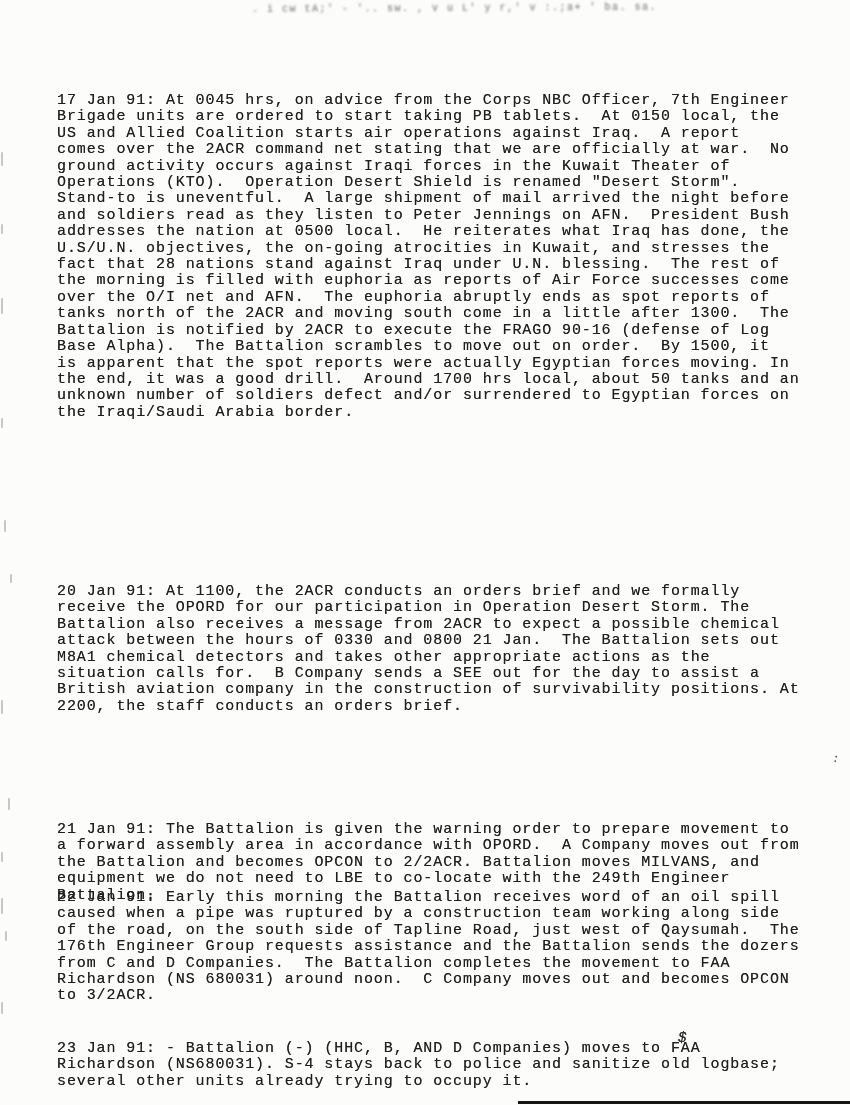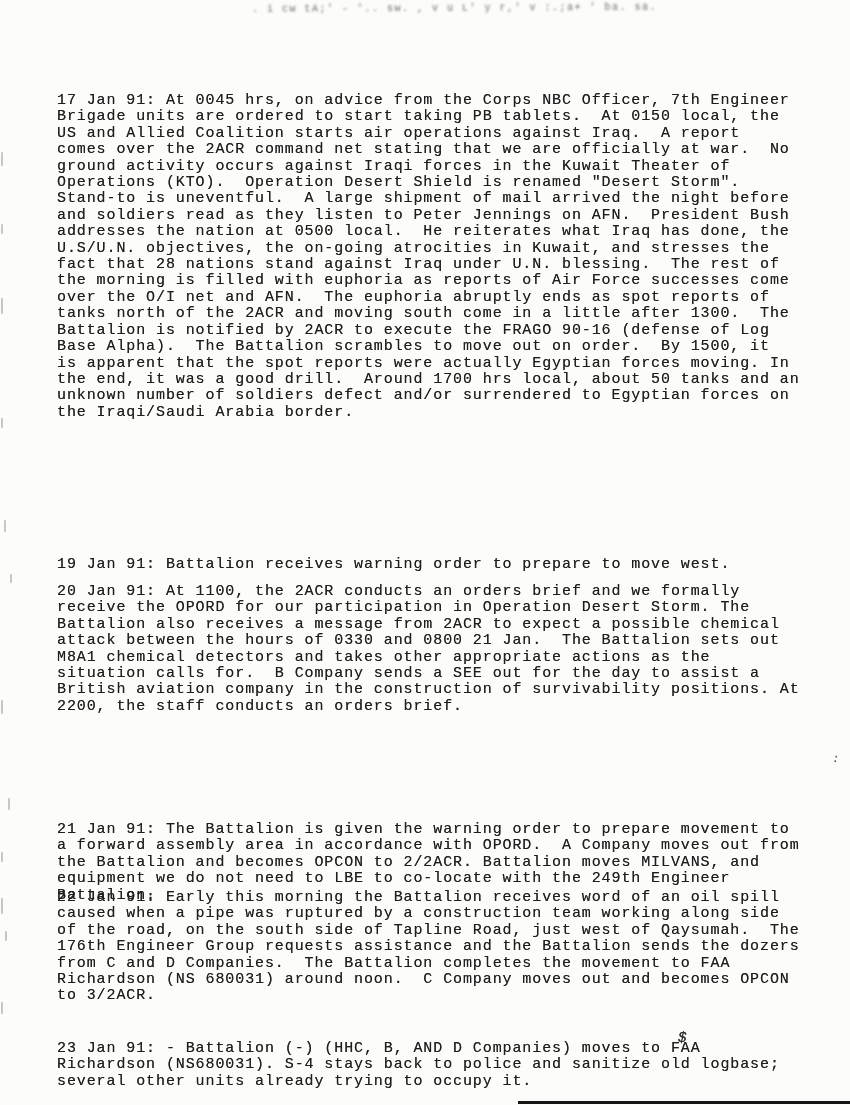--- a/index.html
+++ b/index.html
@@ -108,21 +108,20 @@
 over the O/I net and AFN.  The euphoria abruptly ends as spot reports of
 tanks north of the 2ACR and moving south come in a little after 1300.  The
 Battalion is notified by 2ACR to execute the FRAGO 90-16 (defense of Log
 Base Alpha).  The Battalion scrambles to move out on order.  By 1500, it
 is apparent that the spot reports were actually Egyptian forces moving. In
 the end, it was a good drill.  Around 1700 hrs local, about 50 tanks and an
 unknown number of soldiers defect and/or surrendered to Egyptian forces on
 the Iraqi/Saudi Arabia border.</pre>
 
 
-  <pre class="para" style="top:557px">19 Jan 91: Battalion receives warning order to prepare to move west.</pre>
 
   <pre class="para" style="top:584px">20 Jan 91: At 1100, the 2ACR conducts an orders brief and we formally
 receive the OPORD for our participation in Operation Desert Storm. The
 Battalion also receives a message from 2ACR to expect a possible chemical
 attack between the hours of 0330 and 0800 21 Jan.  The Battalion sets out
 M8A1 chemical detectors and takes other appropriate actions as the
 situation calls for.  B Company sends a SEE out for the day to assist a
 British aviation company in the construction of survivability positions. At
 2200, the staff conducts an orders brief.</pre>
 

